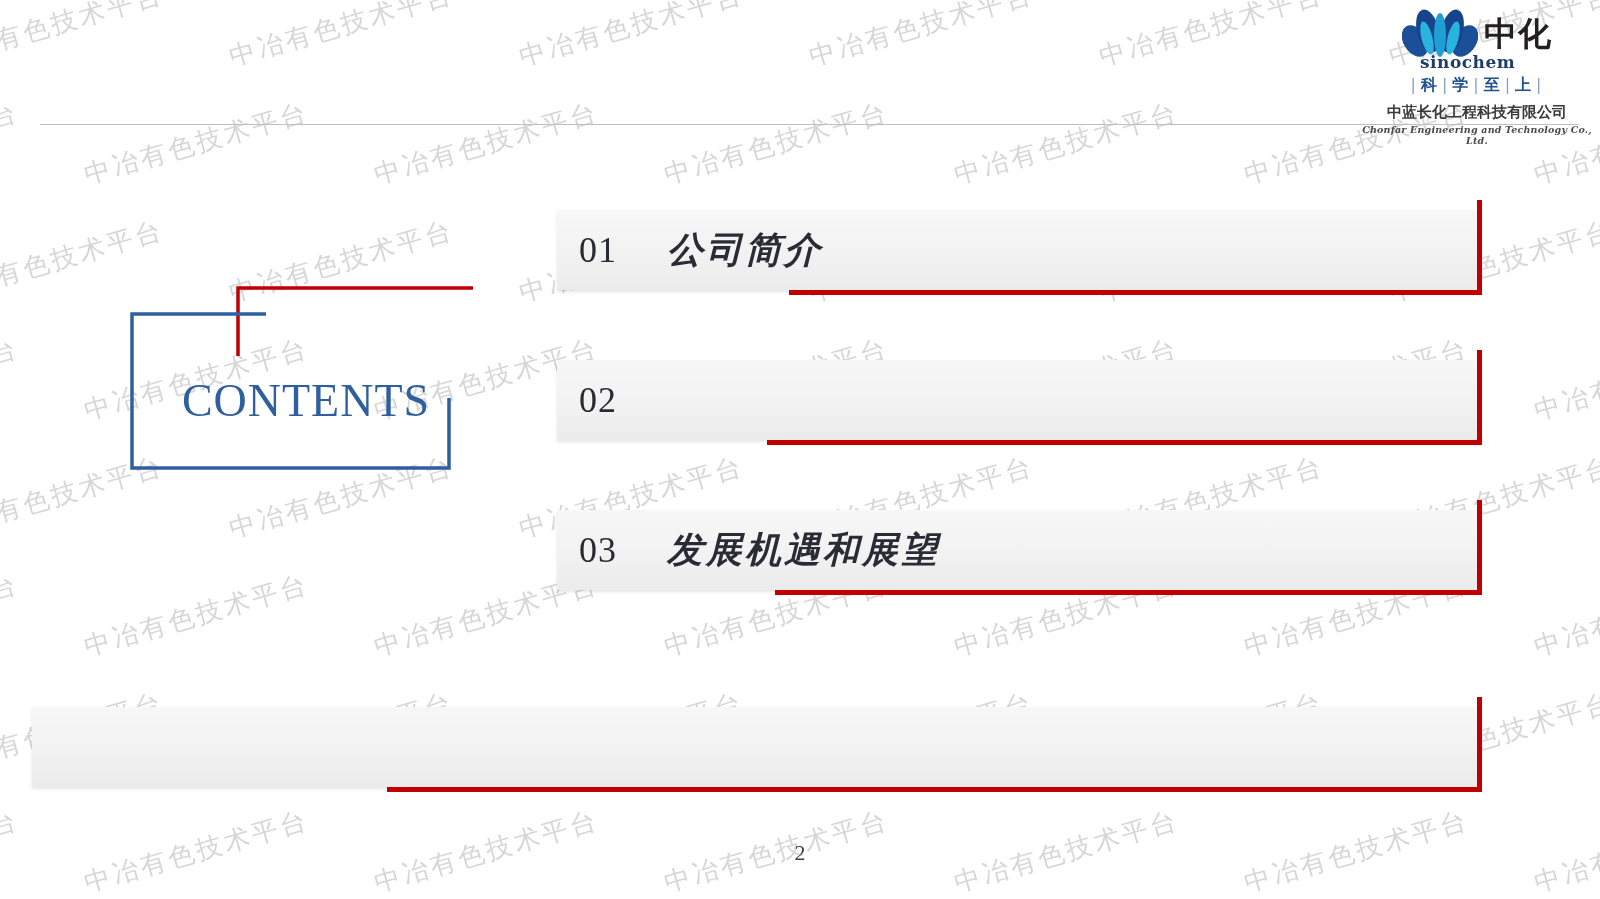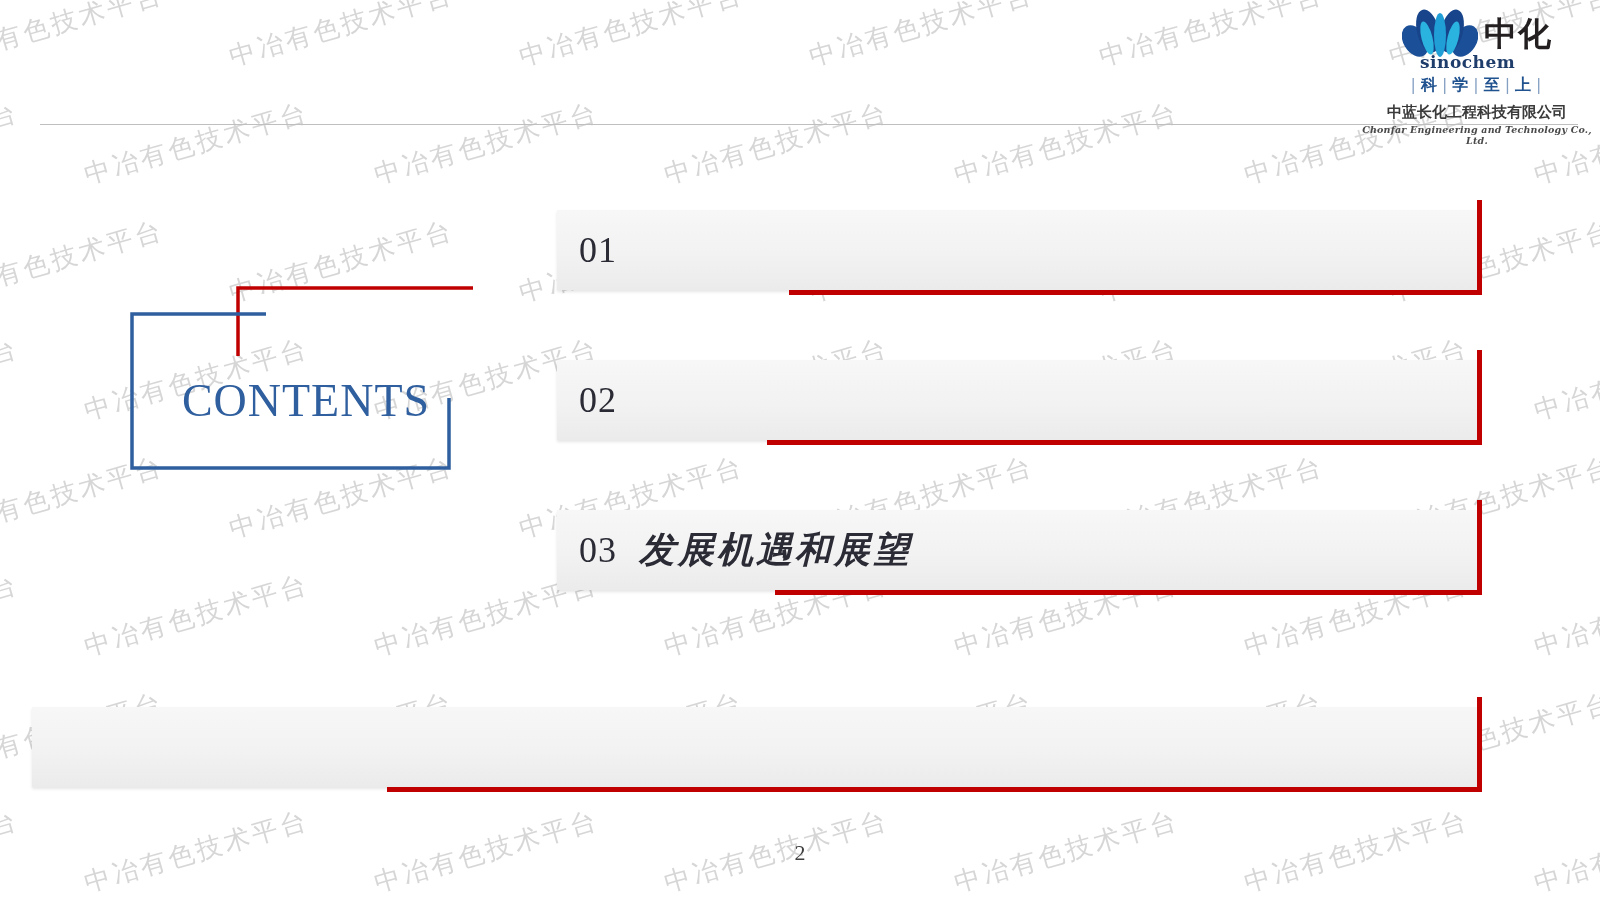--- a/index.html
+++ b/index.html
@@ -153,20 +153,21 @@
   }
   .bar-box {
     position: absolute;
     left: 0;
     top: 0;
     height: 80px;
     background: linear-gradient(180deg,#f7f7f7 0%, #f2f2f2 55%, #ebebeb 100%);
     box-shadow: 0 2px 3px rgba(0,0,0,.10);
     display: flex;
     align-items: center;
+    gap: 28px;
   }
   .bar-num {
     font-family: "Liberation Serif", serif;
     font-size: 36px;
     color: #2b2b36;
     margin-left: 22px;
     letter-spacing: 1px;
   }
   .bar-title {
     font-family: "DejaVu Serif", serif;
@@ -289,20 +290,21 @@
       <polyline points="93,200 6,200 6,46 140,46" fill="none" stroke="#2f5f9e" stroke-width="3.5"></polyline>
       <polyline points="323,130 323,200 93,200" fill="none" stroke="#2f5f9e" stroke-width="3.5"></polyline>
     </svg>
     <div class="emblem-en">CONTENTS</div>
   </div>
 
   <div id="bars">
       <div class="bar" style="left: 0px; top: 0px; width: 1600px; height: 899px; pointer-events: none;">
         <div class="bar-box" style="left: 557px; top: 210px; width: 920px; pointer-events: auto;">
           <div class="bar-num">01</div>
+          <div class="bar-title">公司简介</div>
         </div>
         <div class="bar-redline" style="left: 789px; top: 290px; width: 693px; bottom: auto; position: absolute;"></div>
         <div class="bar-rededge" style="left: 1477px; top: 200px; height: 90px;"></div>
       </div>
       <div class="bar" style="left: 0px; top: 0px; width: 1600px; height: 899px; pointer-events: none;">
         <div class="bar-box" style="left: 557px; top: 360px; width: 920px; pointer-events: auto;">
           <div class="bar-num">02</div>
         </div>
         <div class="bar-redline" style="left: 767px; top: 440px; width: 715px; bottom: auto; position: absolute;"></div>
         <div class="bar-rededge" style="left: 1477px; top: 350px; height: 90px;"></div>

